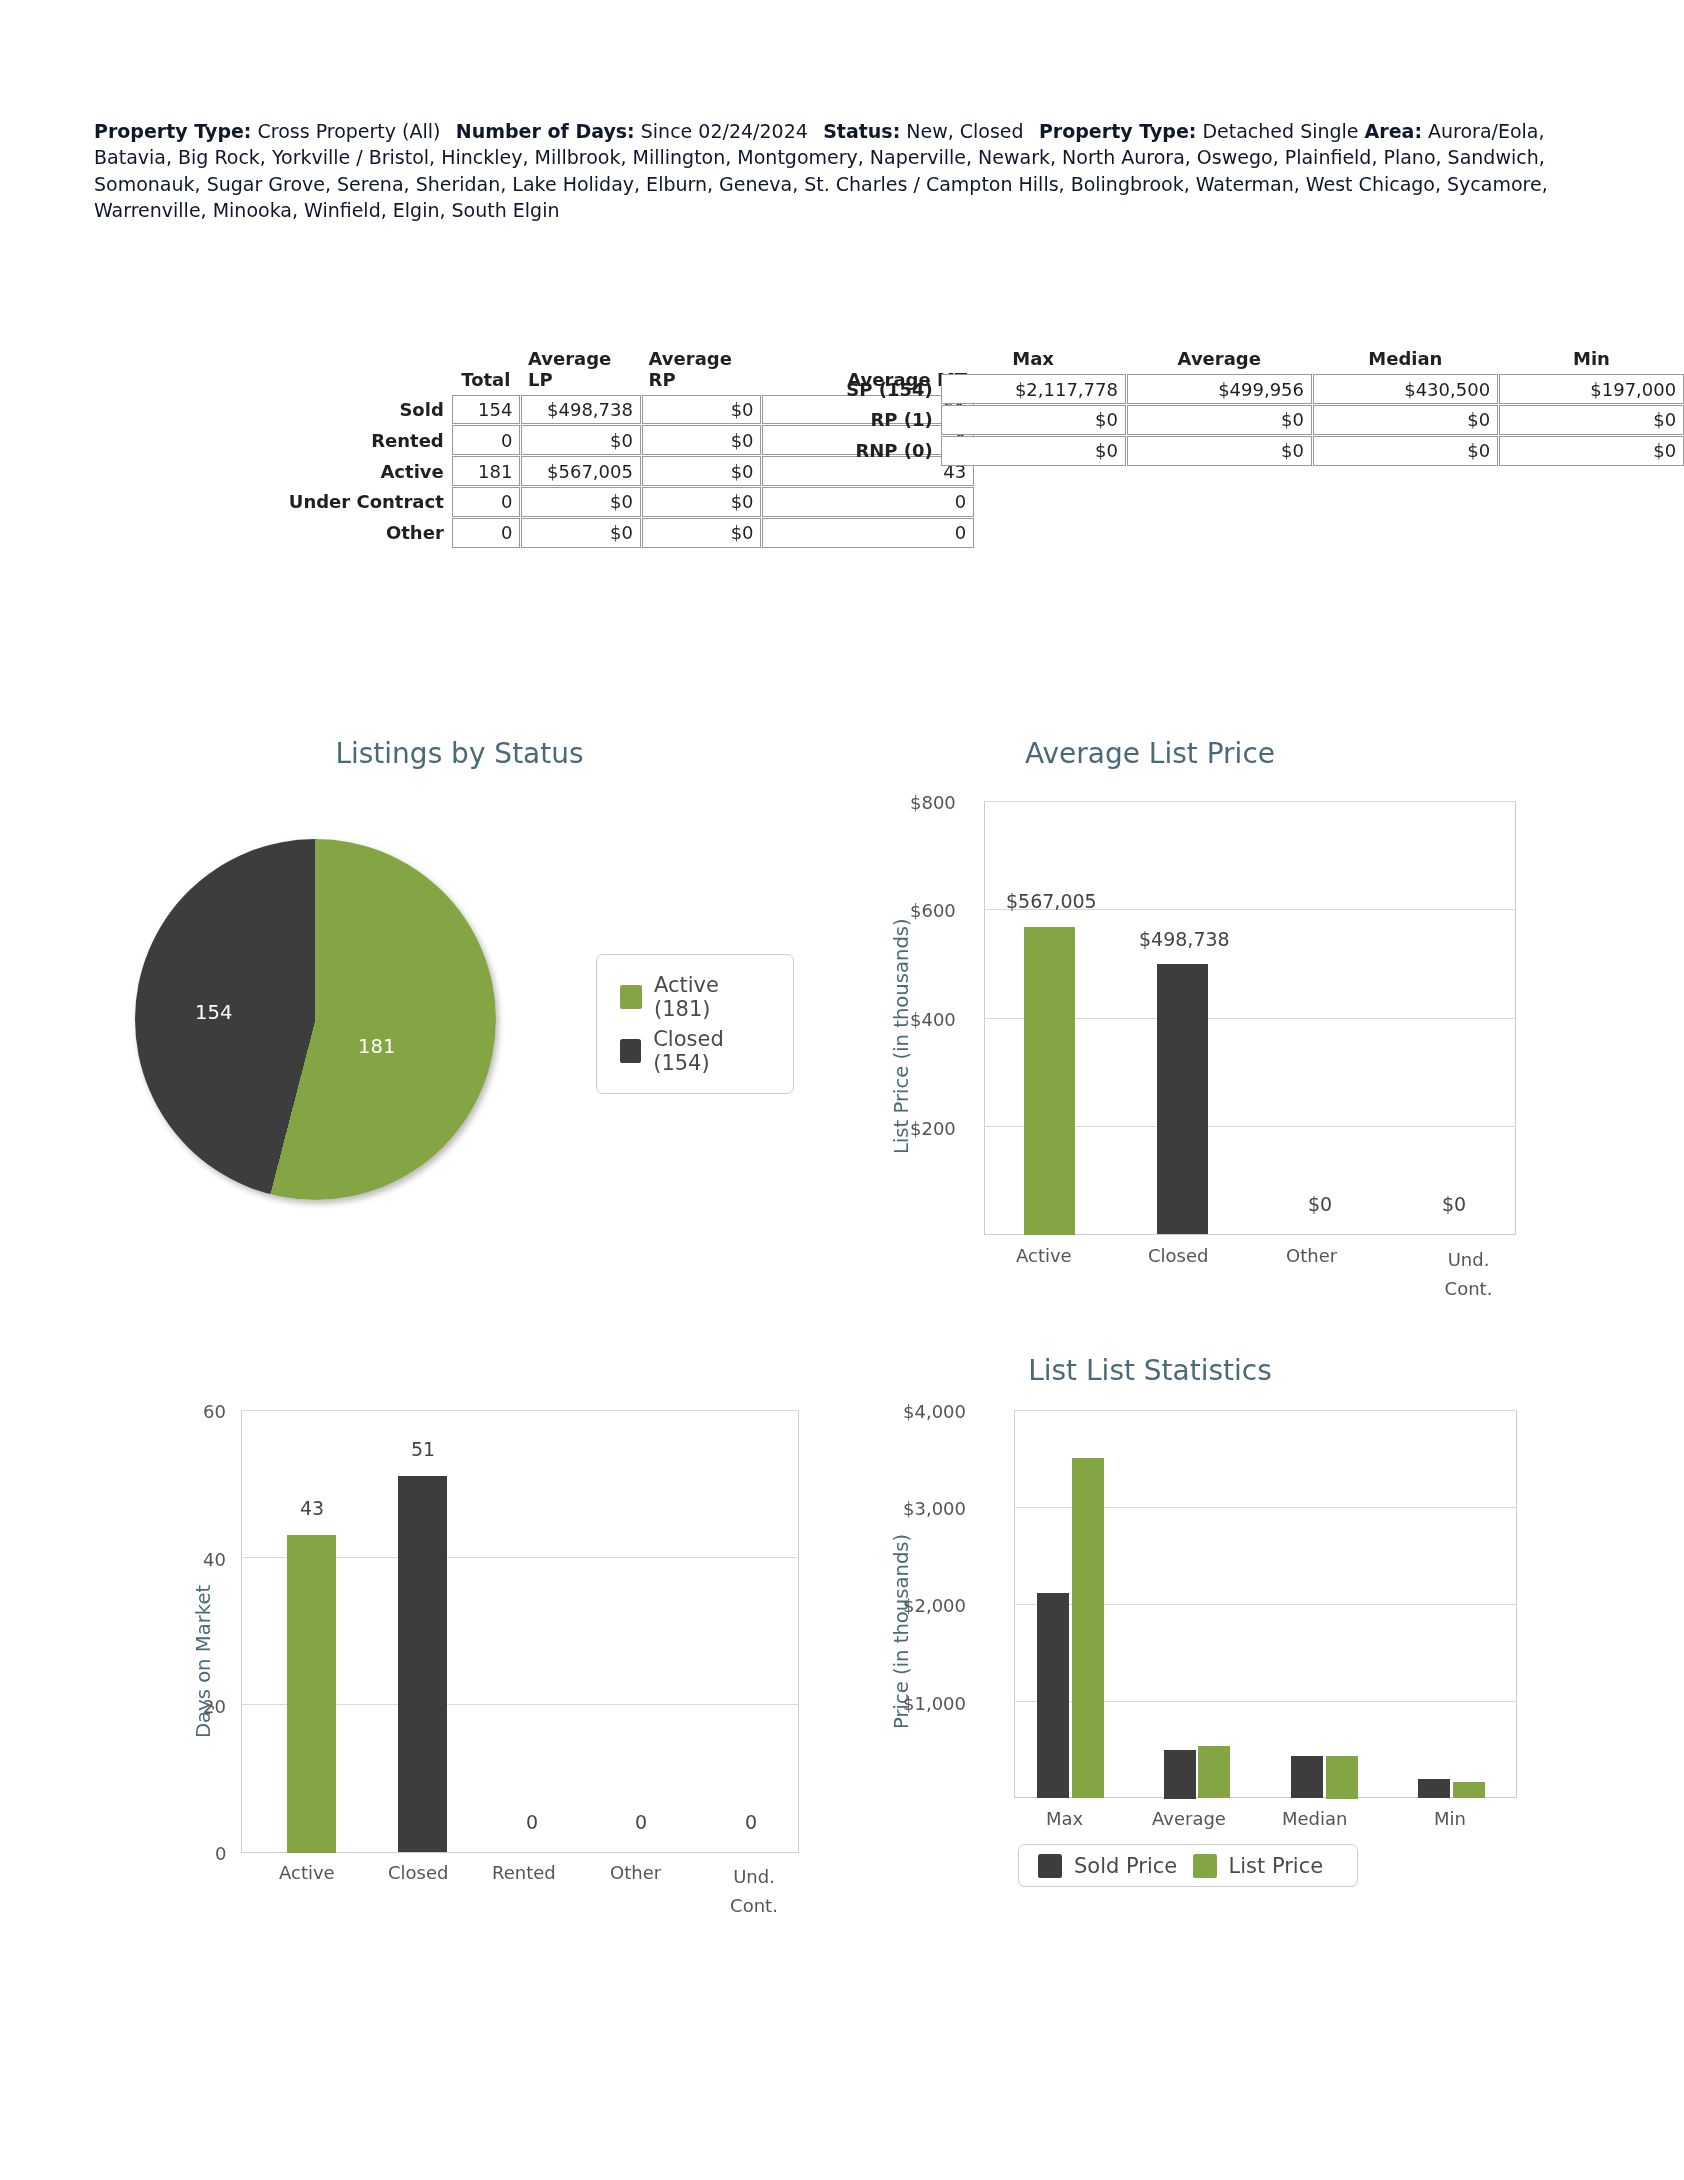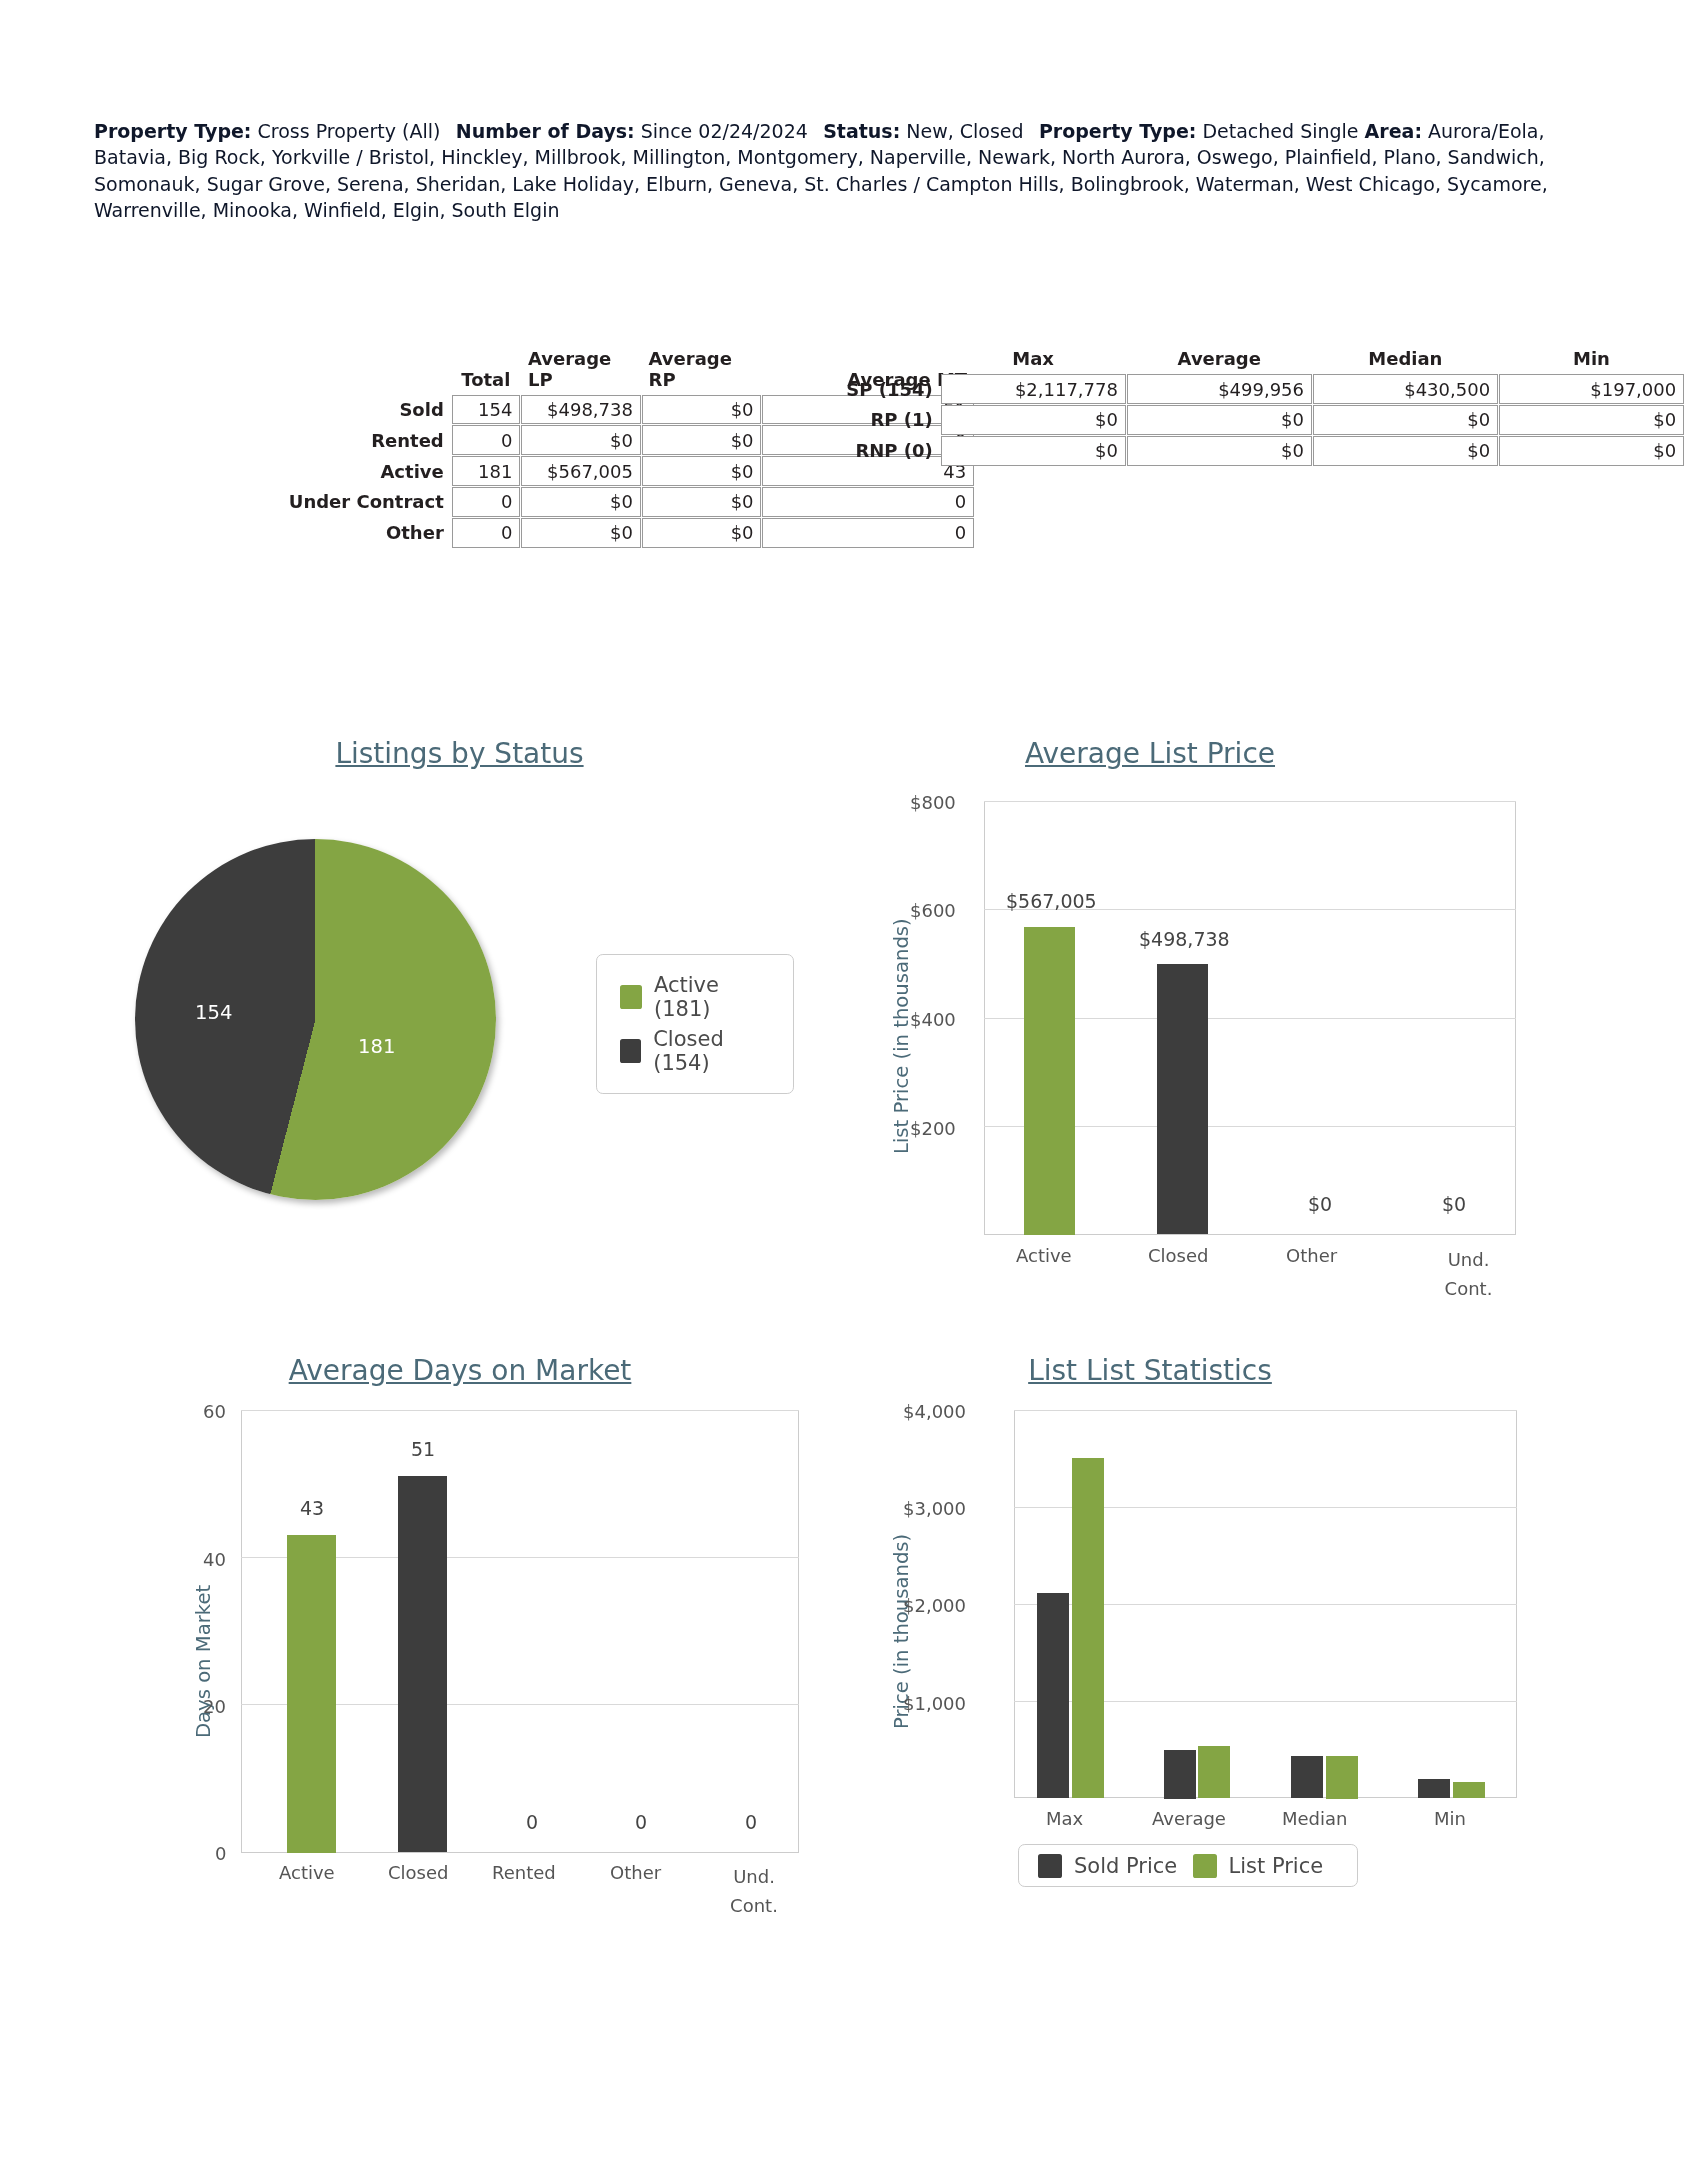--- a/index.html
+++ b/index.html
@@ -83,21 +83,20 @@
   #table-right .rowlab { width: 94px; }
 
   
   .chart-title {
     position: absolute;
     font-size: 28px;
     color: #4b6a78;
     font-weight: normal;
     text-align: center;
     white-space: nowrap;
-    text-decoration: underline;
   }
   .tick-label {
     position: absolute;
     color: #555555;
     font-size: 18px;
     white-space: nowrap;
   }
   .bar-value {
     position: absolute;
     color: #444444;
@@ -323,21 +322,20 @@
   <div class="bar-value" style="left:1006px; top:890px;">$567,005</div>
   <div class="bar-value" style="left:1139px; top:928px;">$498,738</div>
   <div class="bar-value" style="left:1308px; top:1193px;">$0</div>
   <div class="bar-value" style="left:1442px; top:1193px;">$0</div>
 
   <div class="tick-label" style="left:1016px; top:1245px;">Active</div>
   <div class="tick-label" style="left:1148px; top:1245px;">Closed</div>
   <div class="tick-label" style="left:1286px; top:1245px;">Other</div>
   <div class="tick-label" style="left:1424px; top:1245px; width:89px; text-align:center; white-space:normal; line-height:29px;">Und. Cont.</div>
 
-  <div class="chart-title" style="left:162px; top:1354px; width:596px;">Average Days on Market</div>
   <span class="v-axis-title" style="left:192px; top:1738px;">Days on Market</span>
 
   <div class="plot-border" style="left:241px; top:1410px; width:558px; height:443px;"></div>
   <div class="gridline" style="left:241px; top:1410px; width:558px;"></div>
   <div class="gridline" style="left:241px; top:1557px; width:558px;"></div>
   <div class="gridline" style="left:241px; top:1704px; width:558px;"></div>
   <div class="tick-label" style="left:203px; top:1401px;">60</div>
   <div class="tick-label" style="left:203px; top:1549px;">40</div>
   <div class="tick-label" style="left:203px; top:1696px;">20</div>
   <div class="tick-label" style="left:215px; top:1843px;">0</div>

